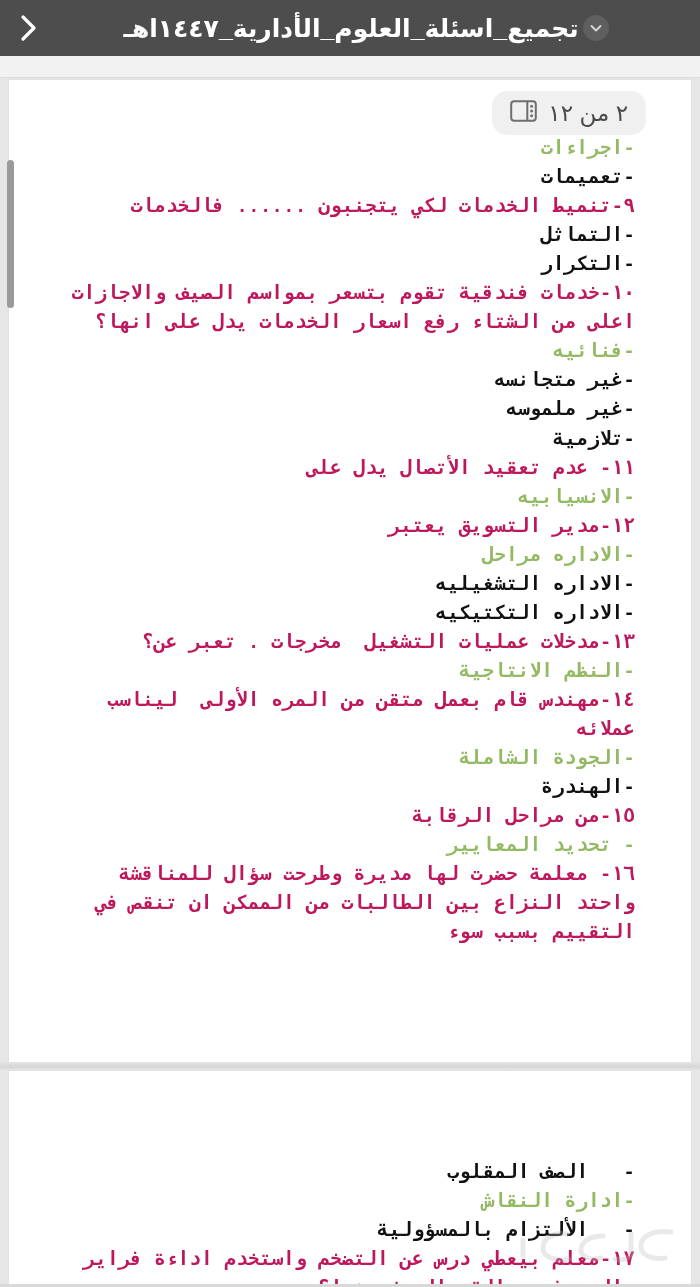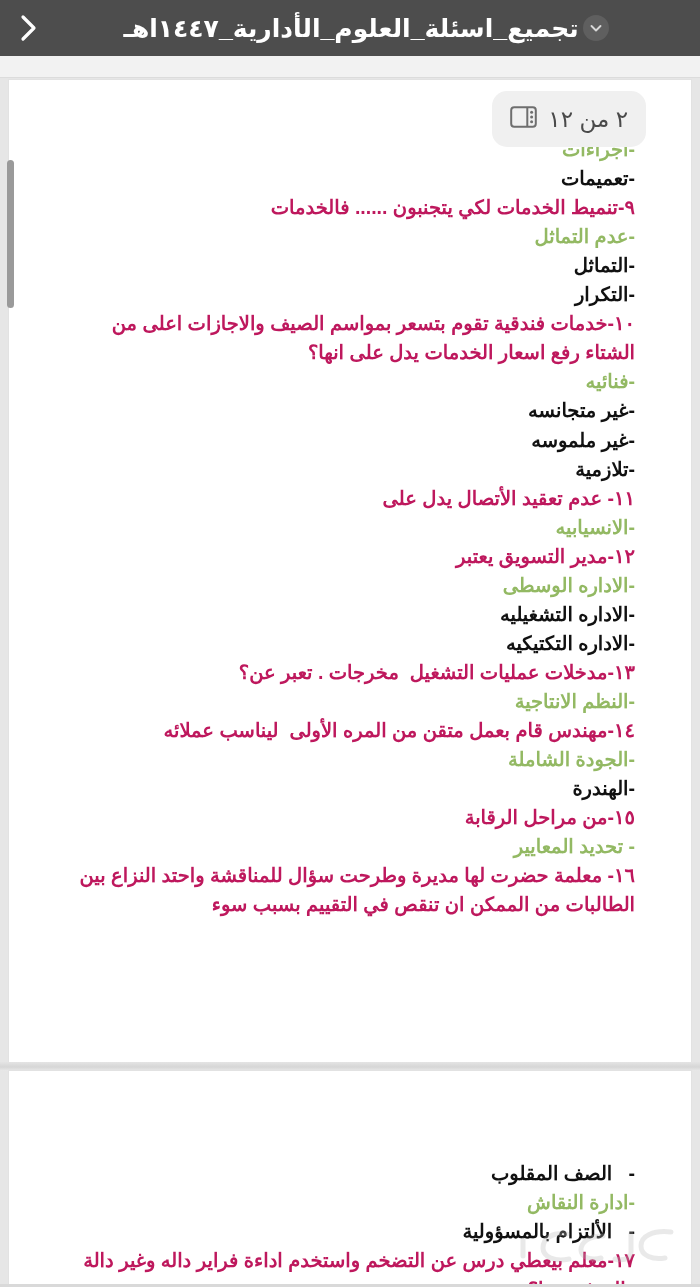--- a/index.html
+++ b/index.html
@@ -116,21 +116,21 @@
     width: 700px;
     height: 9px;
     background: linear-gradient(to bottom, #e4e4e4, #d6d6d6 55%, #e9e9e9);
   }
 
   
   .page-pill {
     position: absolute;
     top: 35px;
     right: 54px;
-    height: 56px;
+    height: 44px;
     padding: 0 18px;
     background: #f0f0f0;
     border-radius: 15px;
     display: flex;
     align-items: center;
     justify-content: center;
     gap: 11px;
     flex-direction: row-reverse;
     z-index: 6;
   }
@@ -161,21 +161,21 @@
     height: 148px;
     background: #9a9a9a;
     border-radius: 4px;
   }
 
   
   .doc {
     direction: rtl;
     text-align: right;
     padding: 26px 56px 10px 52px;
-    font-family: Liberation Sans, sans-serif;
+    font-family: Liberation Mono, monospace;
   }
 
   .line {
     font-size: 19.5px;
     line-height: 1.49;
     font-weight: 700;
     white-space: pre-wrap;
     word-break: normal;
   }
 
@@ -256,32 +256,31 @@
     <div class="scrollbar-track">
       <div class="scrollbar-thumb"></div>
     </div>
 
     <div class="page-panel" id="panel-1">
       <div class="doc" id="doc-1">
           <div class="line opt">-قواعد</div>
           <div class="line answer">-اجراءات</div>
           <div class="line opt">-تعميمات</div>
           <div class="line q">٩-تنميط الخدمات لكي يتجنبون ...... فالخدمات</div>
-          <div class="line answer">-عدم التماثل</div>
           <div class="line opt">-التماثل</div>
           <div class="line opt">-التكرار</div>
           <div class="line q">١٠-خدمات فندقية تقوم بتسعر بمواسم الصيف والاجازات اعلى من الشتاء رفع اسعار الخدمات يدل على انها؟</div>
           <div class="line answer">-فنائيه</div>
           <div class="line opt">-غير متجانسه</div>
           <div class="line opt">-غير ملموسه</div>
           <div class="line opt">-تلازمية</div>
           <div class="line q">١١- عدم تعقيد الأتصال يدل على</div>
           <div class="line answer">-الانسيابيه</div>
           <div class="line q">١٢-مدير التسويق يعتبر</div>
-          <div class="line answer">-الاداره الوسطى</div>
+          <div class="line answer">-الاداره مراحل</div>
           <div class="line opt">-الاداره التشغيليه</div>
           <div class="line opt">-الاداره التكتيكيه</div>
           <div class="line q">١٣-مدخلات عمليات التشغيل  مخرجات . تعبر عن؟</div>
           <div class="line answer">-النظم الانتاجية</div>
           <div class="line q">١٤-مهندس قام بعمل متقن من المره الأولى  ليناسب عملائه</div>
           <div class="line answer">-الجودة الشاملة</div>
           <div class="line opt">-الهندرة</div>
           <div class="line q">١٥-من مراحل الرقابة</div>
           <div class="line answer">- تحديد المعايير</div>
           <div class="line q">١٦- معلمة حضرت لها مديرة وطرحت سؤال للمناقشة واحتد النزاع بين الطالبات من الممكن ان تنقص في التقييم بسبب سوء</div>

